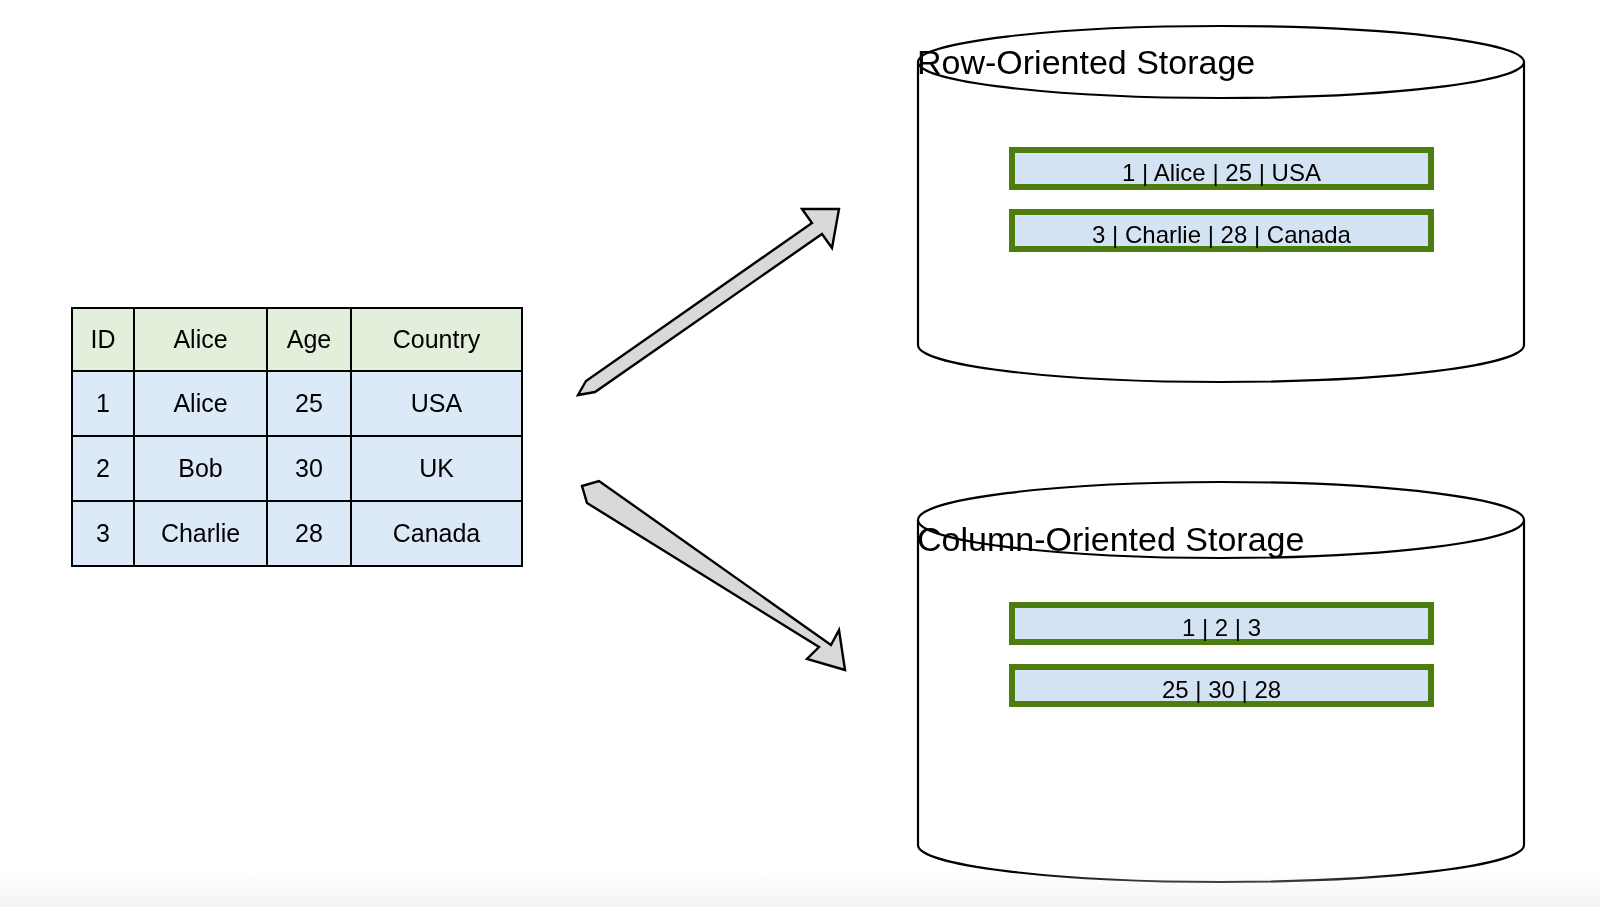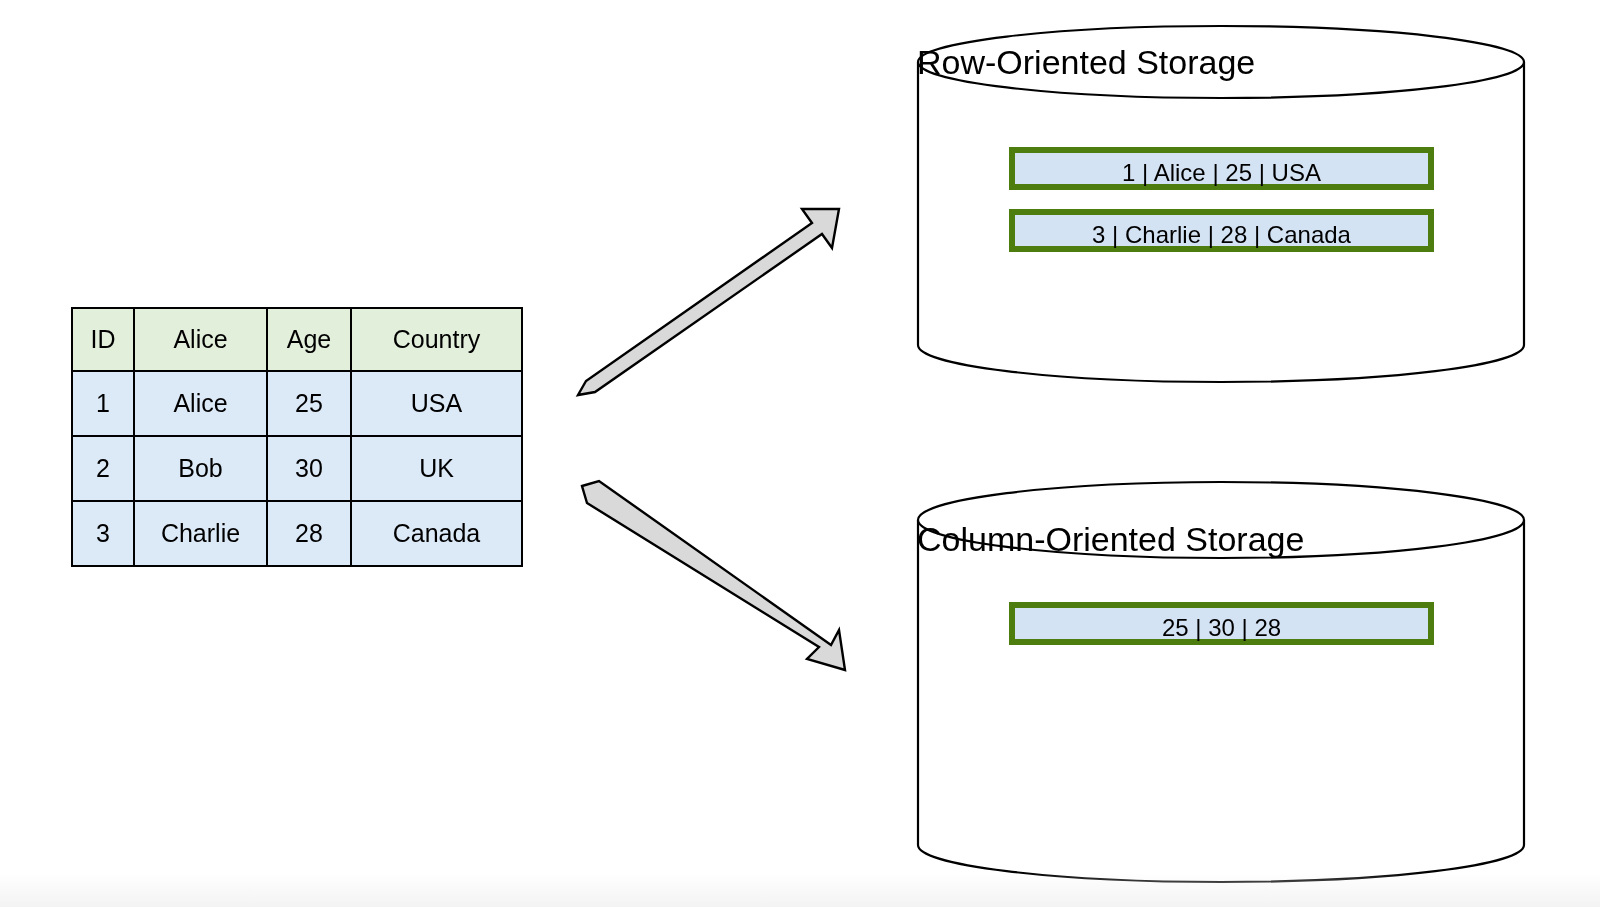--- a/index.html
+++ b/index.html
@@ -176,18 +176,19 @@
     </div>
   </div>
 
   <div id="cylinder-column" class="cylinder">
     <svg class="cyl-svg" width="608" height="402" viewBox="0 0 608 402">
       <path d="M 1 40 L 1 365 A 303 37 0 0 0 607 365 L 607 40" fill="#ffffff" stroke="#000000" stroke-width="2.2"></path>
       <ellipse cx="304" cy="40" rx="303" ry="38" fill="#ffffff" stroke="#000000" stroke-width="2.2"></ellipse>
     </svg>
     <div class="cyl-title">Column-Oriented Storage</div>
     <div class="cyl-rows">
+      <div class="data-chip">1 | 2 | 3</div>
       <div class="data-chip">25 | 30 | 28</div>
     </div>
   </div>
 
   <div class="page-fade"></div>
 </div>
 
 </body></html>

